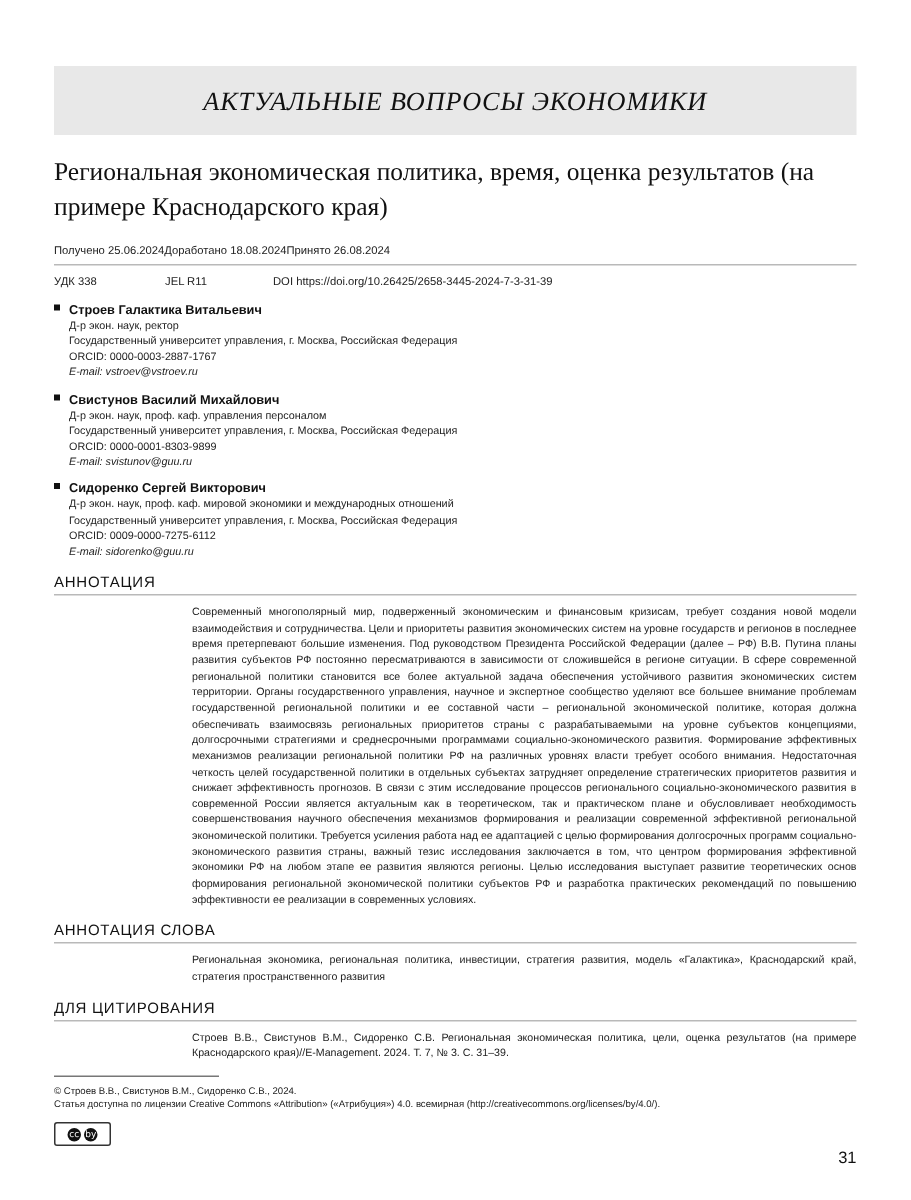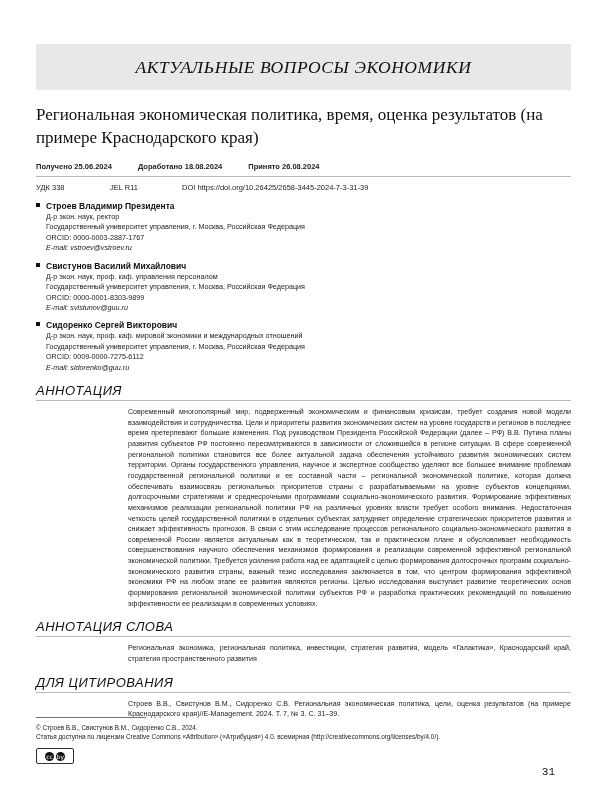--- a/index.html
+++ b/index.html
@@ -50,25 +50,23 @@
     line-height: 1.35;
     color: #111;
     font-weight: normal;
     margin: 0;
   }
 
   
   .dates-row {
     margin: 12px 36px 0 36px;
     display: flex;
-    gap: 26px;
     font-size: 7.5px;
     color: #222;
     border-bottom: 0;
-    font-weight: bold;
   }
   .dates-row .d-item { white-space: nowrap; }
 
   .hr-thin {
     margin: 5px 36px 0 36px;
     height: 1px;
     background: #b9b9b9;
   }
 
   
@@ -110,25 +108,24 @@
     color: #222;
     line-height: 1.45;
   }
   .author-line.italic { font-style: italic; }
 
   
   .section {
     margin: 10px 36px 0 36px;
   }
   .section-head {
-    font-size: 13px;
+    font-size: 10px;
     letter-spacing: 0.5px;
     color: #111;
     padding-bottom: 2px;
-    font-style: italic;
   }
   .rule {
     height: 1px;
     background: #b9b9b9;
     margin-bottom: 6px;
   }
   .section-body {
     margin-left: 92px;
     font-size: 7.1px;
     line-height: 1.5;
@@ -172,23 +169,23 @@
     border-radius: 50%;
     background: #111;
     color: #fff;
     font-size: 6px;
     line-height: 9px;
     text-align: center;
     font-family: "DejaVu Sans", sans-serif;
   }
   .page-number {
     position: absolute;
-    right: 52px;
+    right: 36px;
     bottom: 22px;
-    font-family: Liberation Mono, monospace;
+    font-family: Liberation Sans, sans-serif;
     font-size: 11px;
     color: #111;
   }
 </style>
 </head>
 <body>
 
 <div class="page">
 
   <div class="banner">
@@ -209,21 +206,21 @@
   <div class="ids-row">
     <div class="udk">УДК 338</div>
     <div class="jel">JEL R11</div>
     <div class="doi">DOI https://doi.org/10.26425/2658-3445-2024-7-3-31-39</div>
   </div>
 
   <div class="authors">
 
     <div class="author">
       <span class="bullet"></span>
-      <div class="author-name">Строев Владимир Президента</div>
+      <div class="author-name">Строев Галактика Витальевич</div>
       <div class="author-line">Д-р экон. наук, ректор</div>
       <div class="author-line">Государственный университет управления, г. Москва, Российская Федерация</div>
       <div class="author-line">ORCID: 0000-0003-2887-1767</div>
       <div class="author-line italic">E-mail: vstroev@vstroev.ru</div>
     </div>
 
     <div class="author">
       <span class="bullet"></span>
       <div class="author-name">Свистунов Василий Михайлович</div>
       <div class="author-line">Д-р экон. наук, проф. каф. управления персоналом</div>

